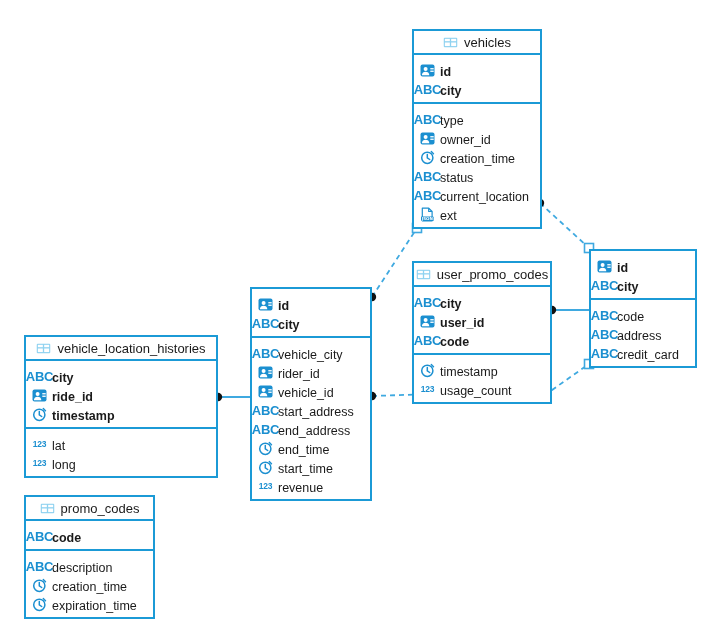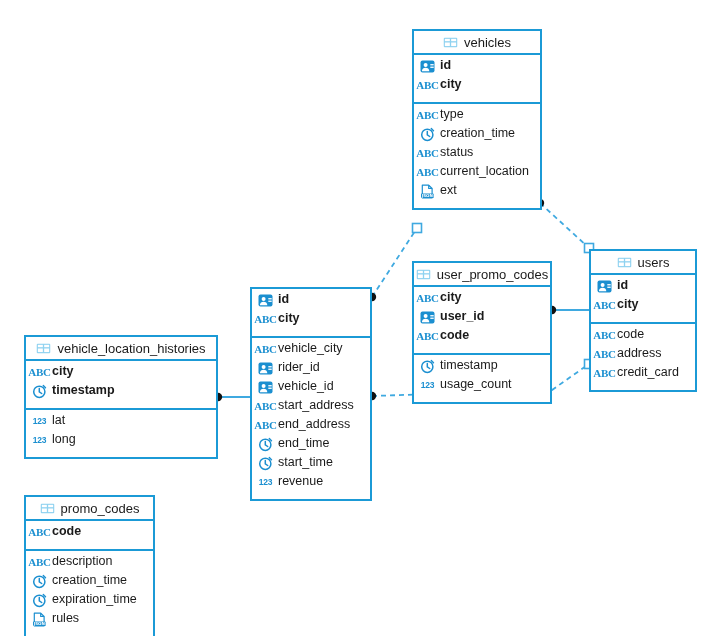--- a/index.html
+++ b/index.html
@@ -59,21 +59,21 @@
     white-space: nowrap;
   }
   .section {
     padding: 4px 0 5px 0;
   }
   .section.keys {
     border-bottom: 2px solid #1b9ad6;
   }
   .field {
     display: flex;
-    align-items: flex-start;
+    align-items: flex-end;
     gap: 5px;
     height: 19px;
     padding: 0 6px 0 6px;
     white-space: nowrap;
   }
   .field .fname {
     font-size: 12.5px;
     color: #1a1a1a;
     line-height: 1;
   }
@@ -86,25 +86,25 @@
     width: 15px;
     height: 15px;
     flex: 0 0 15px;
     display: inline-flex;
     align-items: center;
     justify-content: center;
   }
   .icon svg { display: block; }
 
   .abc-ico {
-    font-size: 11px;
+    font-size: 13px;
     font-weight: bold;
     color: #1b8fd0;
     letter-spacing: -0.2px;
-    font-family: Liberation Serif, serif;
+    font-family: Liberation Sans, sans-serif;
     line-height: 1;
   }
   .num-ico {
     font-size: 8.5px;
     font-weight: bold;
     color: #1b8fd0;
     letter-spacing: -0.3px;
     font-family: "Liberation Sans", sans-serif;
     line-height: 1;
   }
@@ -179,20 +179,32 @@
         <div class="section attrs">
           <div class="field">
             <span class="icon">
               <span class="abc-ico">ABC</span>
             </span>
             <span class="fname">type</span>
           </div>
           <div class="field">
             <span class="icon">
               <svg width="15" height="15" viewBox="0 0 15 15">
+                <rect x="0.5" y="1.5" width="14" height="12" rx="2" fill="#1b8fd0"></rect>
+                <circle cx="5.6" cy="6.1" r="2.0" fill="#ffffff"></circle>
+                <path d="M1.9 12.2c0-2.3 1.7-3.4 3.7-3.4s3.7 1.1 3.7 3.4z" fill="#ffffff"></path>
+                <rect x="10.3" y="5.1" width="3.4" height="1.3" fill="#ffffff"></rect>
+                <rect x="10.3" y="7.6" width="3.4" height="1.3" fill="#ffffff"></rect>
+              </svg>
+            </span>
+            <span class="fname">owner_id</span>
+          </div>
+          <div class="field">
+            <span class="icon">
+              <svg width="15" height="15" viewBox="0 0 15 15">
                 <circle cx="7.3" cy="7.8" r="5.6" fill="none" stroke="#1b8fd0" stroke-width="1.5"></circle>
                 <path d="M7.3 4.4 v3.5 l2.4 1.6" fill="none" stroke="#1b8fd0" stroke-width="1.5" stroke-linecap="round"></path>
                 <path d="M11.3 1.6 l2.2 2.2" stroke="#1b8fd0" stroke-width="1.4" stroke-linecap="round"></path>
               </svg>
             </span>
             <span class="fname">creation_time</span>
           </div>
           <div class="field">
             <span class="icon">
               <span class="abc-ico">ABC</span>
@@ -270,32 +282,20 @@
           </div>
           <div class="field">
             <span class="icon">
               <span class="num-ico">123</span>
             </span>
             <span class="fname">usage_count</span>
           </div>
         </div>
       </div>
       <div class="entity" style="left: 589px; top: 249px; width: 108px;">
-        <div class="title-bar">
-          <span class="icon">
-            <svg width="16" height="15" viewBox="0 0 16 15">
-              <rect x="0.8" y="2.4" width="14.4" height="10.2" rx="1" fill="#8fd2f0"></rect>
-              <rect x="2.0" y="3.6" width="5.3" height="2.5" fill="#ffffff"></rect>
-              <rect x="8.7" y="3.6" width="5.3" height="2.5" fill="#ffffff"></rect>
-              <rect x="2.0" y="7.5" width="5.3" height="3.8" fill="#ffffff"></rect>
-              <rect x="8.7" y="7.5" width="5.3" height="3.8" fill="#ffffff"></rect>
-            </svg>
-          </span>
-          <span class="title-text">users</span>
-        </div>
         <div class="section keys">
           <div class="field pk">
             <span class="icon">
               <svg width="15" height="15" viewBox="0 0 15 15">
                 <rect x="0.5" y="1.5" width="14" height="12" rx="2" fill="#1b8fd0"></rect>
                 <circle cx="5.6" cy="6.1" r="2.0" fill="#ffffff"></circle>
                 <path d="M1.9 12.2c0-2.3 1.7-3.4 3.7-3.4s3.7 1.1 3.7 3.4z" fill="#ffffff"></path>
                 <rect x="10.3" y="5.1" width="3.4" height="1.3" fill="#ffffff"></rect>
                 <rect x="10.3" y="7.6" width="3.4" height="1.3" fill="#ffffff"></rect>
               </svg>
@@ -438,20 +438,32 @@
         <div class="section keys">
           <div class="field pk">
             <span class="icon">
               <span class="abc-ico">ABC</span>
             </span>
             <span class="fname">city</span>
           </div>
           <div class="field pk">
             <span class="icon">
               <svg width="15" height="15" viewBox="0 0 15 15">
+                <rect x="0.5" y="1.5" width="14" height="12" rx="2" fill="#1b8fd0"></rect>
+                <circle cx="5.6" cy="6.1" r="2.0" fill="#ffffff"></circle>
+                <path d="M1.9 12.2c0-2.3 1.7-3.4 3.7-3.4s3.7 1.1 3.7 3.4z" fill="#ffffff"></path>
+                <rect x="10.3" y="5.1" width="3.4" height="1.3" fill="#ffffff"></rect>
+                <rect x="10.3" y="7.6" width="3.4" height="1.3" fill="#ffffff"></rect>
+              </svg>
+            </span>
+            <span class="fname">ride_id</span>
+          </div>
+          <div class="field pk">
+            <span class="icon">
+              <svg width="15" height="15" viewBox="0 0 15 15">
                 <circle cx="7.3" cy="7.8" r="5.6" fill="none" stroke="#1b8fd0" stroke-width="1.5"></circle>
                 <path d="M7.3 4.4 v3.5 l2.4 1.6" fill="none" stroke="#1b8fd0" stroke-width="1.5" stroke-linecap="round"></path>
                 <path d="M11.3 1.6 l2.2 2.2" stroke="#1b8fd0" stroke-width="1.4" stroke-linecap="round"></path>
               </svg>
             </span>
             <span class="fname">timestamp</span>
           </div>
         </div>
         <div class="section attrs">
           <div class="field">
@@ -509,28 +521,17 @@
           <div class="field">
             <span class="icon">
               <svg width="15" height="15" viewBox="0 0 15 15">
                 <circle cx="7.3" cy="7.8" r="5.6" fill="none" stroke="#1b8fd0" stroke-width="1.5"></circle>
                 <path d="M7.3 4.4 v3.5 l2.4 1.6" fill="none" stroke="#1b8fd0" stroke-width="1.5" stroke-linecap="round"></path>
                 <path d="M11.3 1.6 l2.2 2.2" stroke="#1b8fd0" stroke-width="1.4" stroke-linecap="round"></path>
               </svg>
             </span>
             <span class="fname">expiration_time</span>
           </div>
-          <div class="field">
-            <span class="icon">
-              <svg width="15" height="15" viewBox="0 0 15 15">
-                <path d="M2.3 1.2 h6.4 l3.4 3.3 v9.3 h-9.8 z" fill="#ffffff" stroke="#1b8fd0" stroke-width="1.2" stroke-linejoin="round"></path>
-                <path d="M8.7 1.2 v3.3 h3.4" fill="none" stroke="#1b8fd0" stroke-width="1.2" stroke-linejoin="round"></path>
-                <rect x="1.0" y="9.6" width="12.6" height="4.4" rx="0.6" fill="#1b8fd0"></rect>
-                <text x="7.3" y="13.2" font-family="DejaVu Sans, sans-serif" font-size="4.0" font-weight="bold" fill="#ffffff" text-anchor="middle">JSON</text>
-              </svg>
-            </span>
-            <span class="fname">rules</span>
-          </div>
         </div>
       </div>
     </div>
 
 </div>
 
 </body></html>

